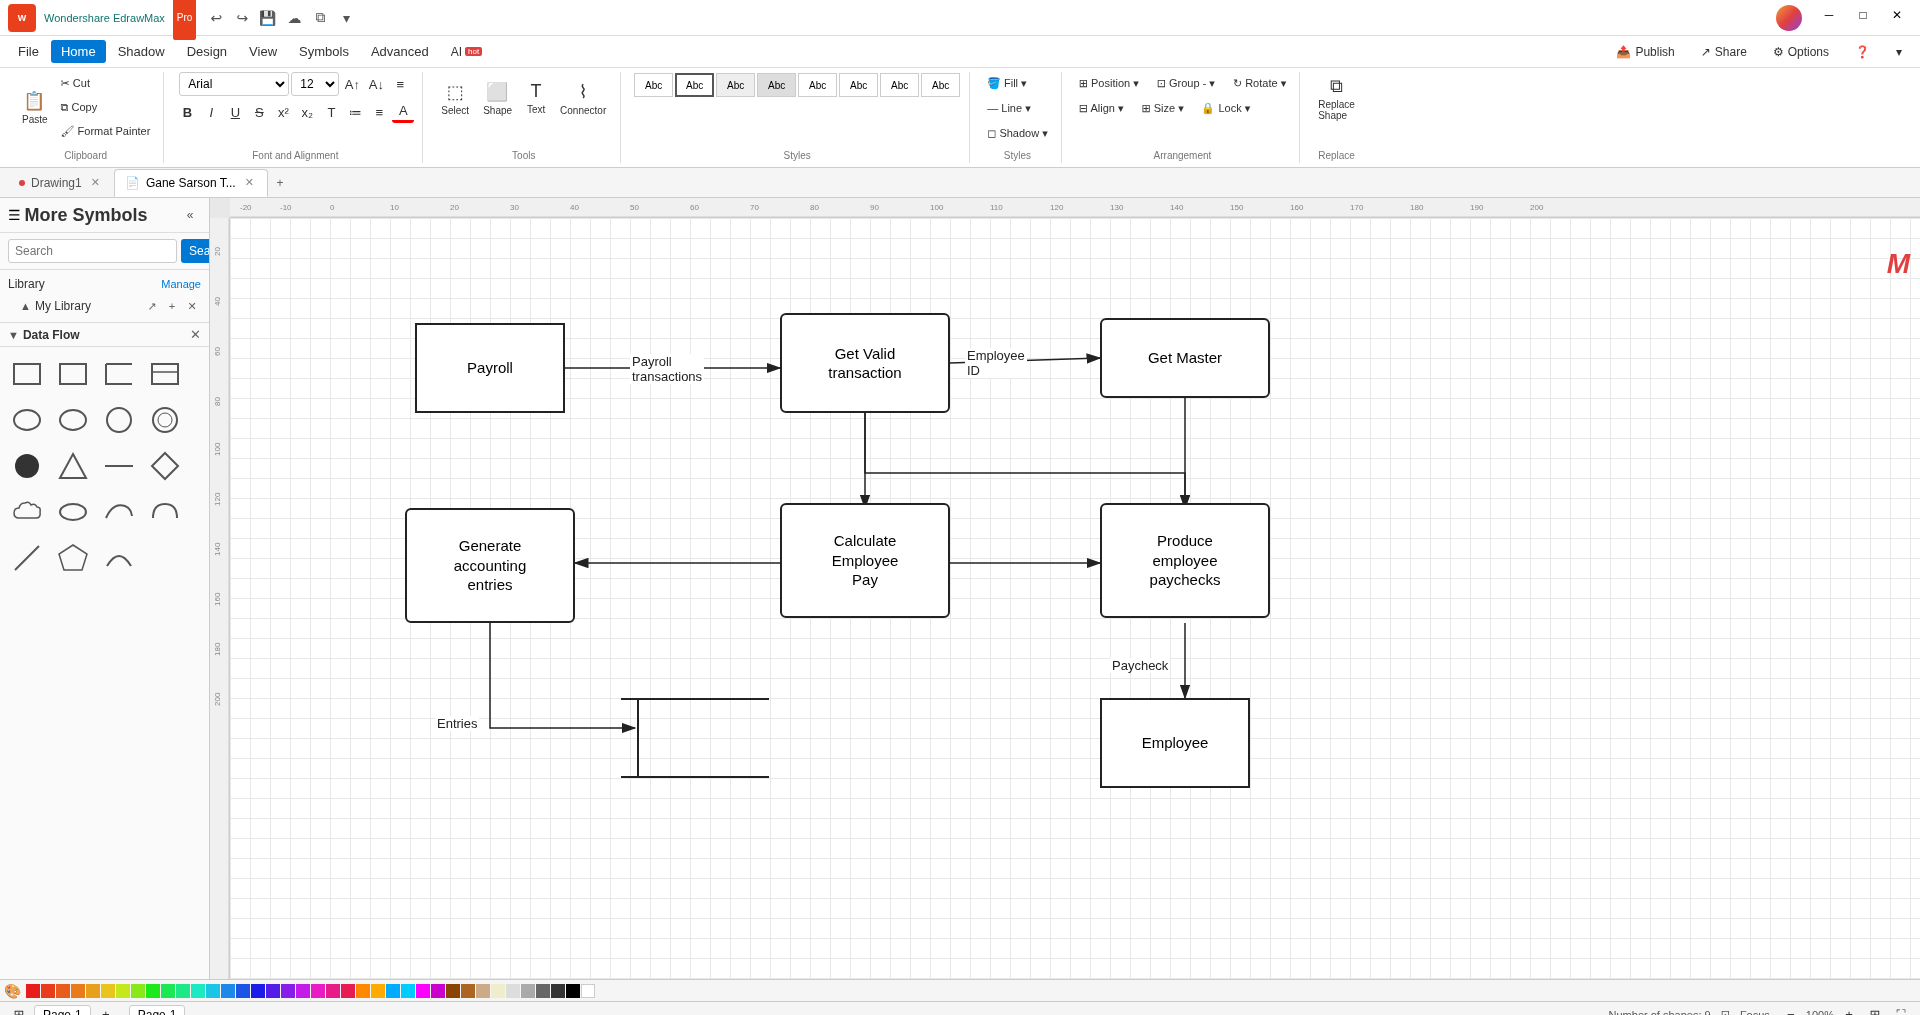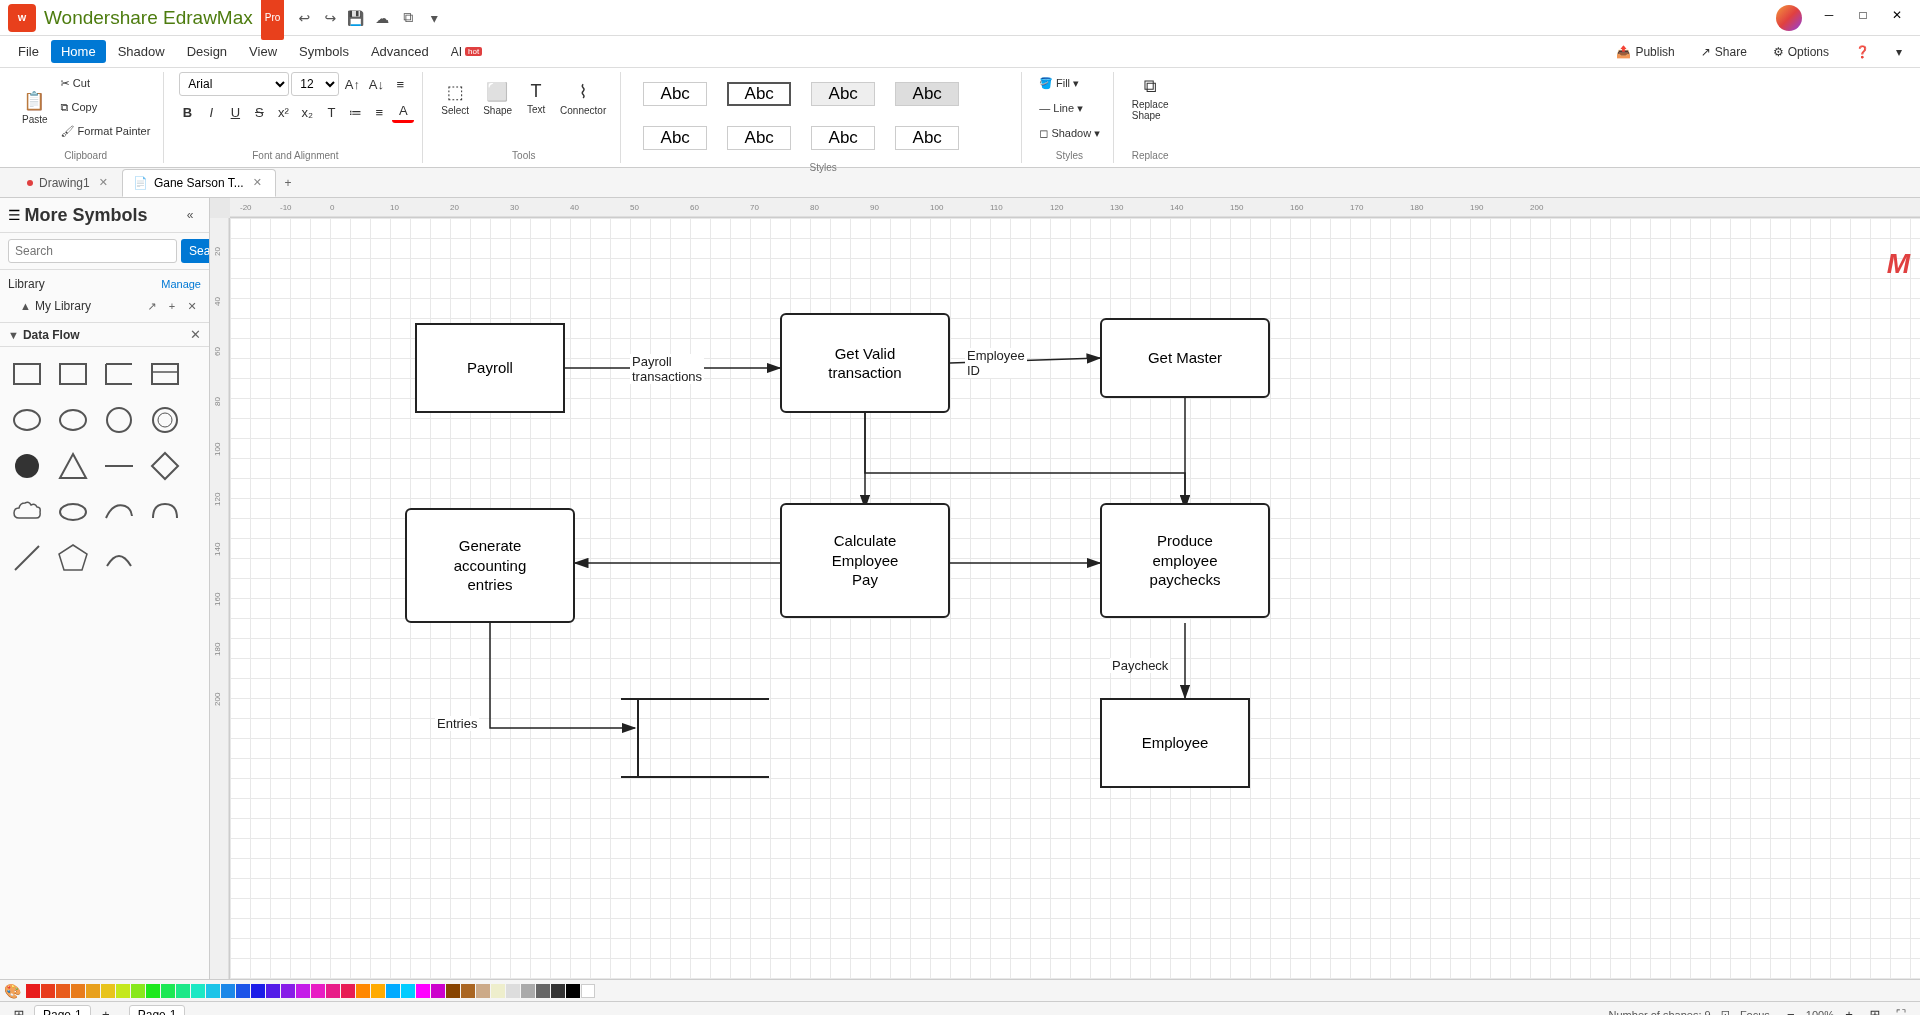--- a/index.html
+++ b/index.html
@@ -93,47 +93,47 @@
       font-size: 11px;
       color: #333;
       height: 22px;
     }
 
     
     .style-swatch {
       display: inline-flex;
       align-items: center;
       justify-content: center;
-      width: 64px;
+      width: 39px;
       height: 24px;
       border: 1px solid #ccc;
       cursor: pointer;
-      font-size: 17px;
+      font-size: 10px;
       background: white;
-      margin: 10px;
+      margin: 1px;
     }
     .ribbon-action-btn {
       display: flex;
       align-items: center;
       gap: 4px;
       padding: 4px 10px;
       cursor: pointer;
       border-radius: 3px;
       font-size: 12px;
       color: #333;
     }
 
     
     #tabbar {
       height: 30px;
       background: #f5f5f5;
       display: flex;
       align-items: center;
       border-bottom: 1px solid #ccc;
-      padding: 0 16px;
+      padding: 0 8px;
     }
     .tab {
       height: 28px;
       display: flex;
       align-items: center;
       gap: 6px;
       padding: 0 10px;
       cursor: pointer;
       border-radius: 4px 4px 0 0;
       font-size: 12px;
@@ -431,21 +431,21 @@
       z-index: 10;
     }
   </style>
 </head>
 <body>
 
 <div id="titlebar">
   <div class="app-logo">
     <span style="font-size:9px;">W</span>
   </div>
-  <span style="font-size:19px;color:#4d7c0f;">Wondershare EdrawMax</span>
+  <span style="font-size:11px;color:#0f766e;">Wondershare EdrawMax</span>
   <span class="pro-badge">Pro</span>
   <div class="undo-redo">
     <div class="toolbar-btn" title="Undo">↩</div>
     <div class="toolbar-btn" title="Redo">↪</div>
     <div class="toolbar-btn" title="Save">💾</div>
     <div class="toolbar-btn" title="Save to cloud">☁</div>
     <div class="toolbar-btn">⧉</div>
     <div class="toolbar-btn">▾</div>
   </div>
   <div class="title-spacer"></div>
@@ -570,20 +570,35 @@
 
   <div class="ribbon-group">
     <div style="display:flex;flex-direction:column;gap:3px;">
       <div class="ribbon-btn-small">🪣 Fill ▾</div>
       <div class="ribbon-btn-small">— Line ▾</div>
       <div class="ribbon-btn-small">◻ Shadow ▾</div>
     </div>
     <div class="ribbon-group-label">Styles</div>
   </div>
 
+  <div class="ribbon-group">
+    <div style="display:flex;flex-direction:column;gap:3px;">
+      <div class="ribbon-row" style="gap:8px;">
+        <div class="ribbon-btn-small">⊞ Position ▾</div>
+        <div class="ribbon-btn-small">⊡ Group - ▾</div>
+        <div class="ribbon-btn-small">↻ Rotate ▾</div>
+      </div>
+      <div class="ribbon-row" style="gap:8px;">
+        <div class="ribbon-btn-small">⊟ Align ▾</div>
+        <div class="ribbon-btn-small">⊞ Size ▾</div>
+        <div class="ribbon-btn-small">🔒 Lock ▾</div>
+      </div>
+    </div>
+    <div class="ribbon-group-label">Arrangement</div>
+  </div>
 
   <div class="ribbon-group">
     <div class="ribbon-btn">
       <div class="btn-icon">⧉</div>
       <span style="font-size:10px;">Replace<br>Shape</span>
     </div>
     <div class="ribbon-group-label">Replace</div>
   </div>
 </div>
 

